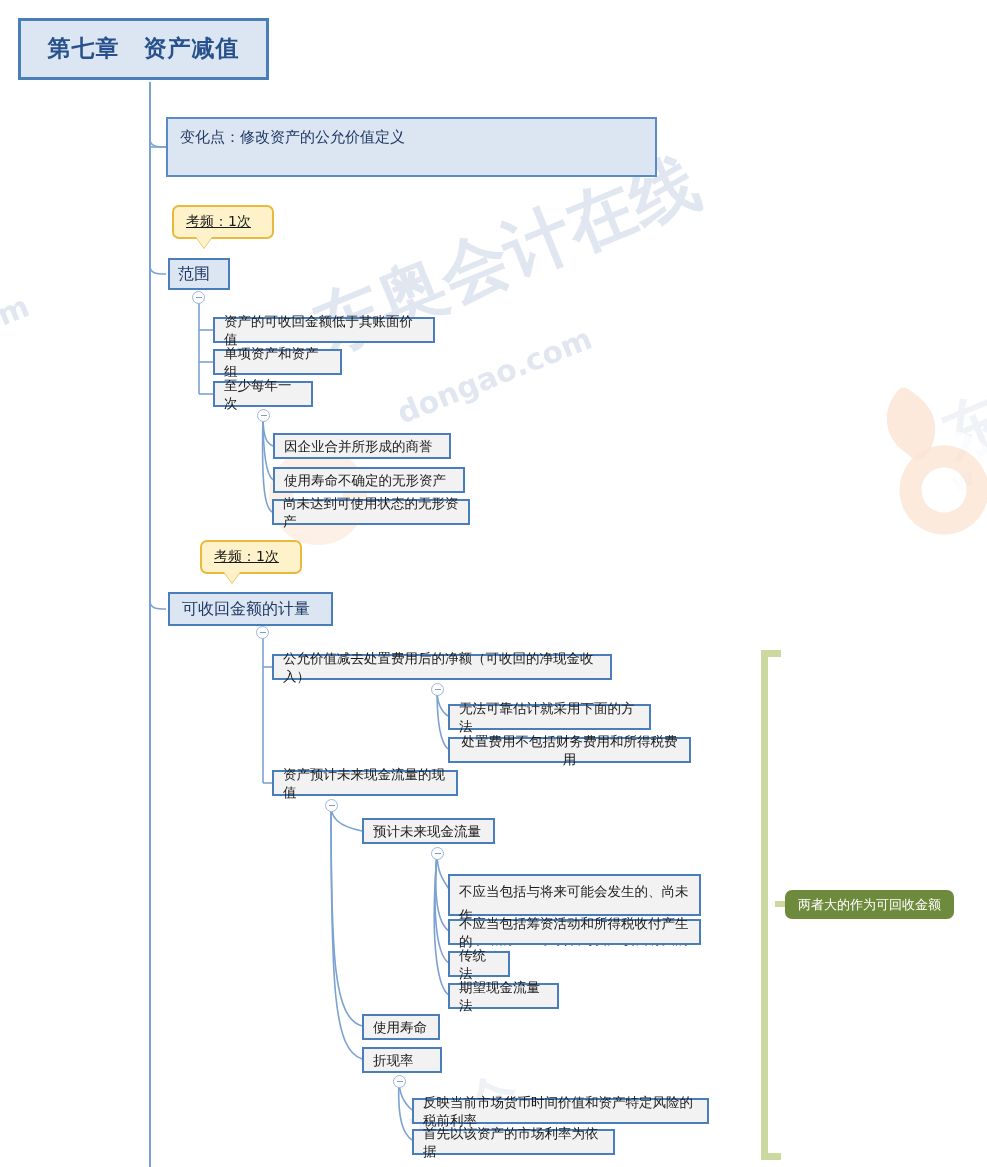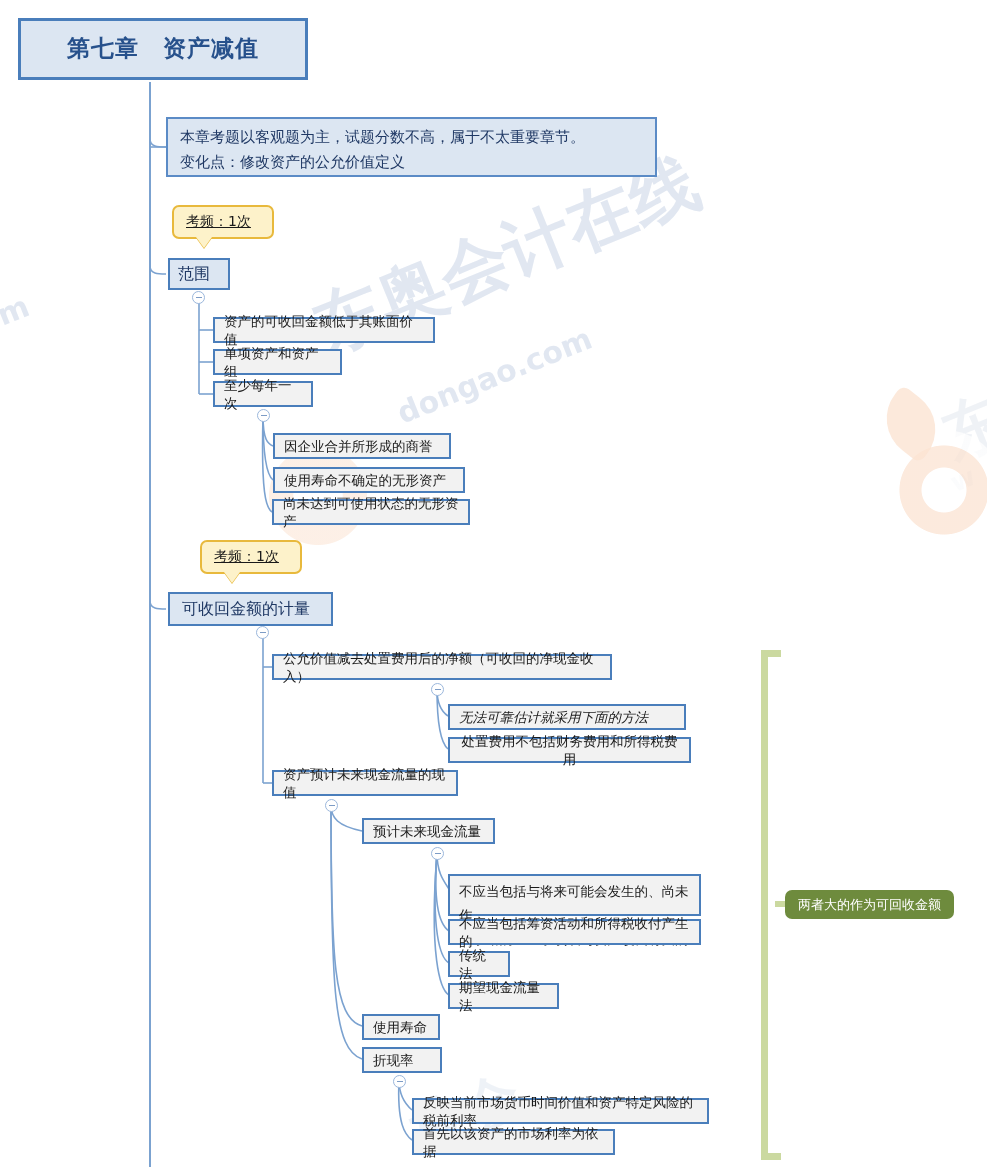--- a/index.html
+++ b/index.html
@@ -28,21 +28,21 @@
 
   
   .node{
     position:absolute;box-sizing:border-box;
     background:#dce6f2;border:2px solid #4a7ebb;
     color:#1f3864;line-height:1.35;
     display:flex;align-items:center;
   }
 
   #title-node{
-    left:18px;top:18px;width:290px;height:62px;
+    left:18px;top:18px;width:251px;height:62px;
     background:#dce6f2;border:3px solid #4a7ebb;
     justify-content:center;
     font-size:23px;font-weight:bold;color:#27518c;letter-spacing:1px;
   }
   #intro-node{
     left:166px;top:117px;width:491px;height:60px;
     padding:6px 12px;font-size:15px;display:block;
     background:#dce6f2;border:2px solid #5b8bc6;color:#1f3864;
   }
   #intro-node .ln{display:block;line-height:25px;white-space:nowrap;}
@@ -146,21 +146,20 @@
       <path d="M399,1080 C399,1095 405,1104 412,1110"></path>
       <path d="M399,1080 C397,1124 405,1135 412,1140"></path>
     </g>
   </svg>
 
   <div class="node" id="title-node">
     <span>第七章　资产减值</span>
   </div>
 
   <div class="node" id="intro-node">
-    <span class="ln">本章考题以客观题为主，试题分数不高，属于不太重要章节。</span>
     <span class="ln">变化点：修改资产的公允价值定义</span>
   </div>
 
   <div class="callout" style="left:172px;top:205px;width:102px;height:34px;">
     <span>考频：1次</span>
     <span class="tail"></span>
   </div>
 
   <div class="node lvl1" style="left:168px;top:258px;width:62px;height:32px;padding-left:8px;">
     <span>范围</span>
@@ -196,21 +195,21 @@
   <div class="node lvl1" style="left:168px;top:592px;width:165px;height:34px;">
     <span>可收回金额的计量</span>
   </div>
   <div class="toggle" style="left:256px;top:626px;"></div>
 
   <div class="node lvl2" style="left:272px;top:654px;width:340px;height:26px;">
     <span>公允价值减去处置费用后的净额（可收回的净现金收入）</span>
   </div>
   <div class="toggle" style="left:431px;top:683px;"></div>
 
-  <div class="node lvl2" style="left:448px;top:704px;width:238px;height:26px;font-style:italic;">
+  <div class="node lvl2" style="left:448px;top:704px;width:203px;height:26px;">
     <span>无法可靠估计就采用下面的方法</span>
   </div>
   <div class="node lvl2" style="left:448px;top:737px;width:243px;height:26px;text-align:center;">
     <span>处置费用不包括财务费用和所得税费用</span>
   </div>
 
   <div class="node lvl2" style="left:272px;top:770px;width:186px;height:26px;">
     <span>资产预计未来现金流量的现值</span>
   </div>
   <div class="toggle" style="left:325px;top:799px;"></div>

